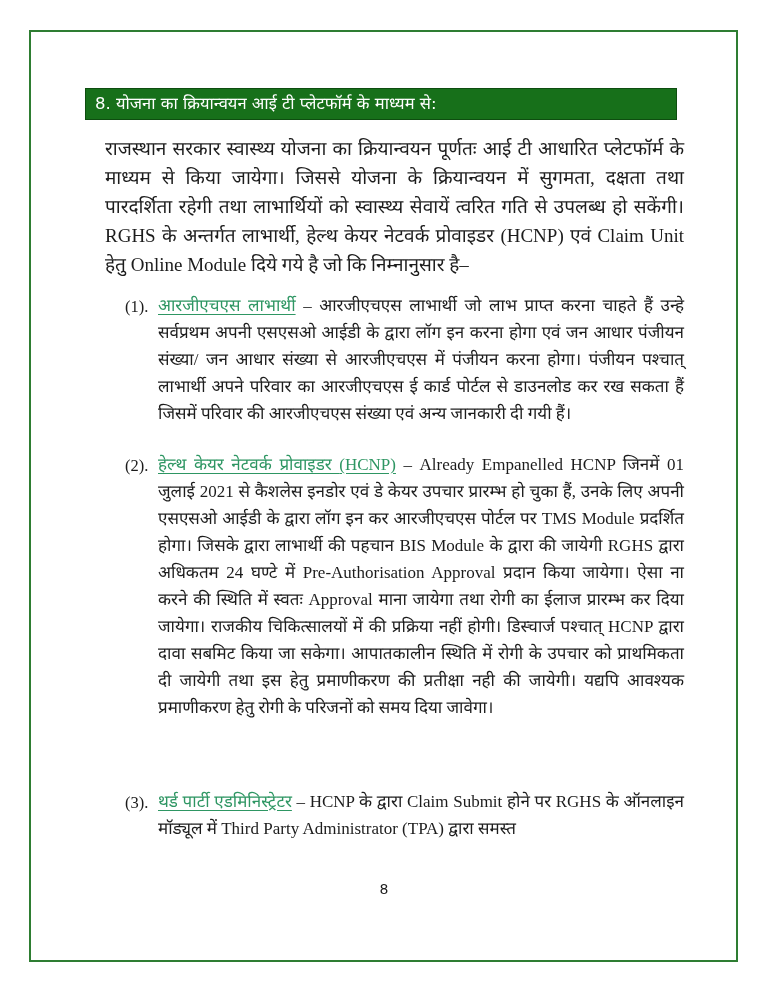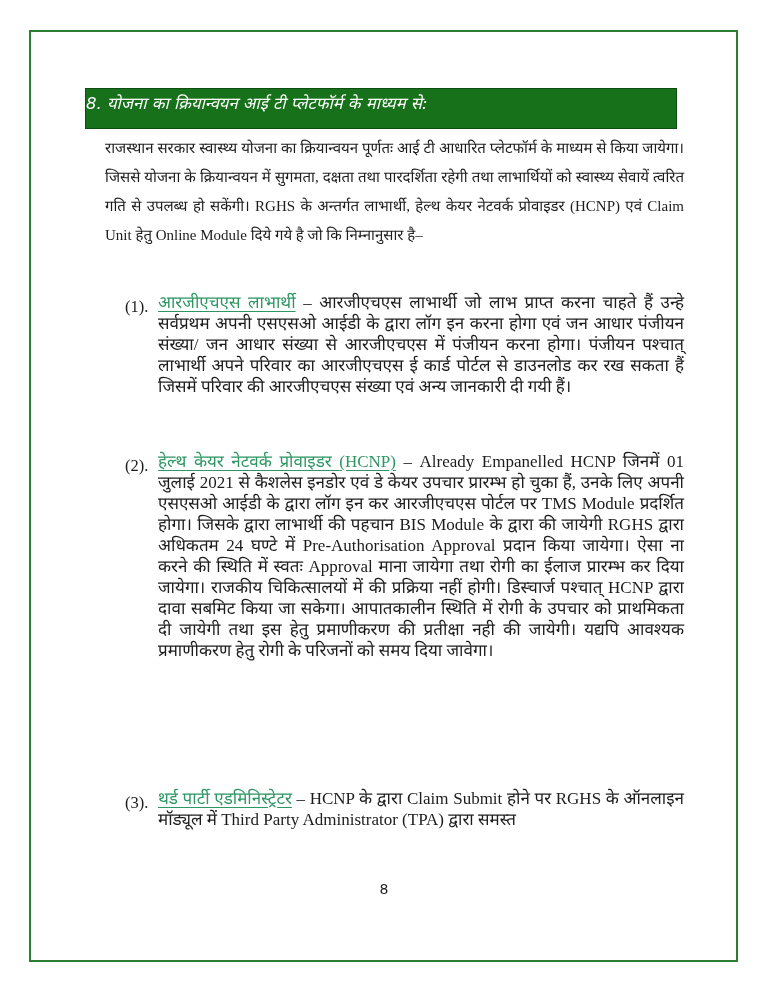--- a/index.html
+++ b/index.html
@@ -14,46 +14,46 @@
   .page{
     position:relative;width:768px;height:994px;background:#ffffff;
     font-family:"Liberation Serif","DejaVu Serif",serif;
     color:var(--body-text);
   }
   .frame{
     position:absolute;left:29px;top:30px;width:709px;height:932px;
     border:2px solid var(--border-green);
   }
   .title-bar{
-    position:absolute;left:85px;top:88px;width:592px;height:41px;
+    position:absolute;left:85px;top:88px;width:592px;height:32px;
     background:var(--header-bg);
     border:1px solid #0e4d10;
     color:var(--header-text);
     font-family:"DejaVu Sans","Liberation Sans",sans-serif;
     font-size:16.5px;line-height:29px;
+    padding-left:9px;
     white-space:nowrap;
-    font-style:italic;
   }
   .intro{
     position:absolute;left:105px;top:134px;width:579px;
-    font-size:15px;line-height:29px;
+    font-size:19px;line-height:29px;
     text-align:justify;
   }
   .list-item{
     position:absolute;left:125px;width:559px;
     display:flex;align-items:flex-start;
   }
   .list-item .num{
     flex:0 0 33px;
     font-size:16.5px;line-height:29px;
     white-space:nowrap;
   }
   .list-item .item-text{
     flex:1 1 auto;
-    font-size:17px;line-height:21px;
+    font-size:17px;line-height:27px;
     text-align:justify;
   }
   .green-heading{
     color:var(--heading-green);
     text-decoration:underline;
     text-underline-offset:3px;
   }
   .green-heading .b{font-weight:normal;}
   .item1{top:292px;}
   .item2{top:451px;}

